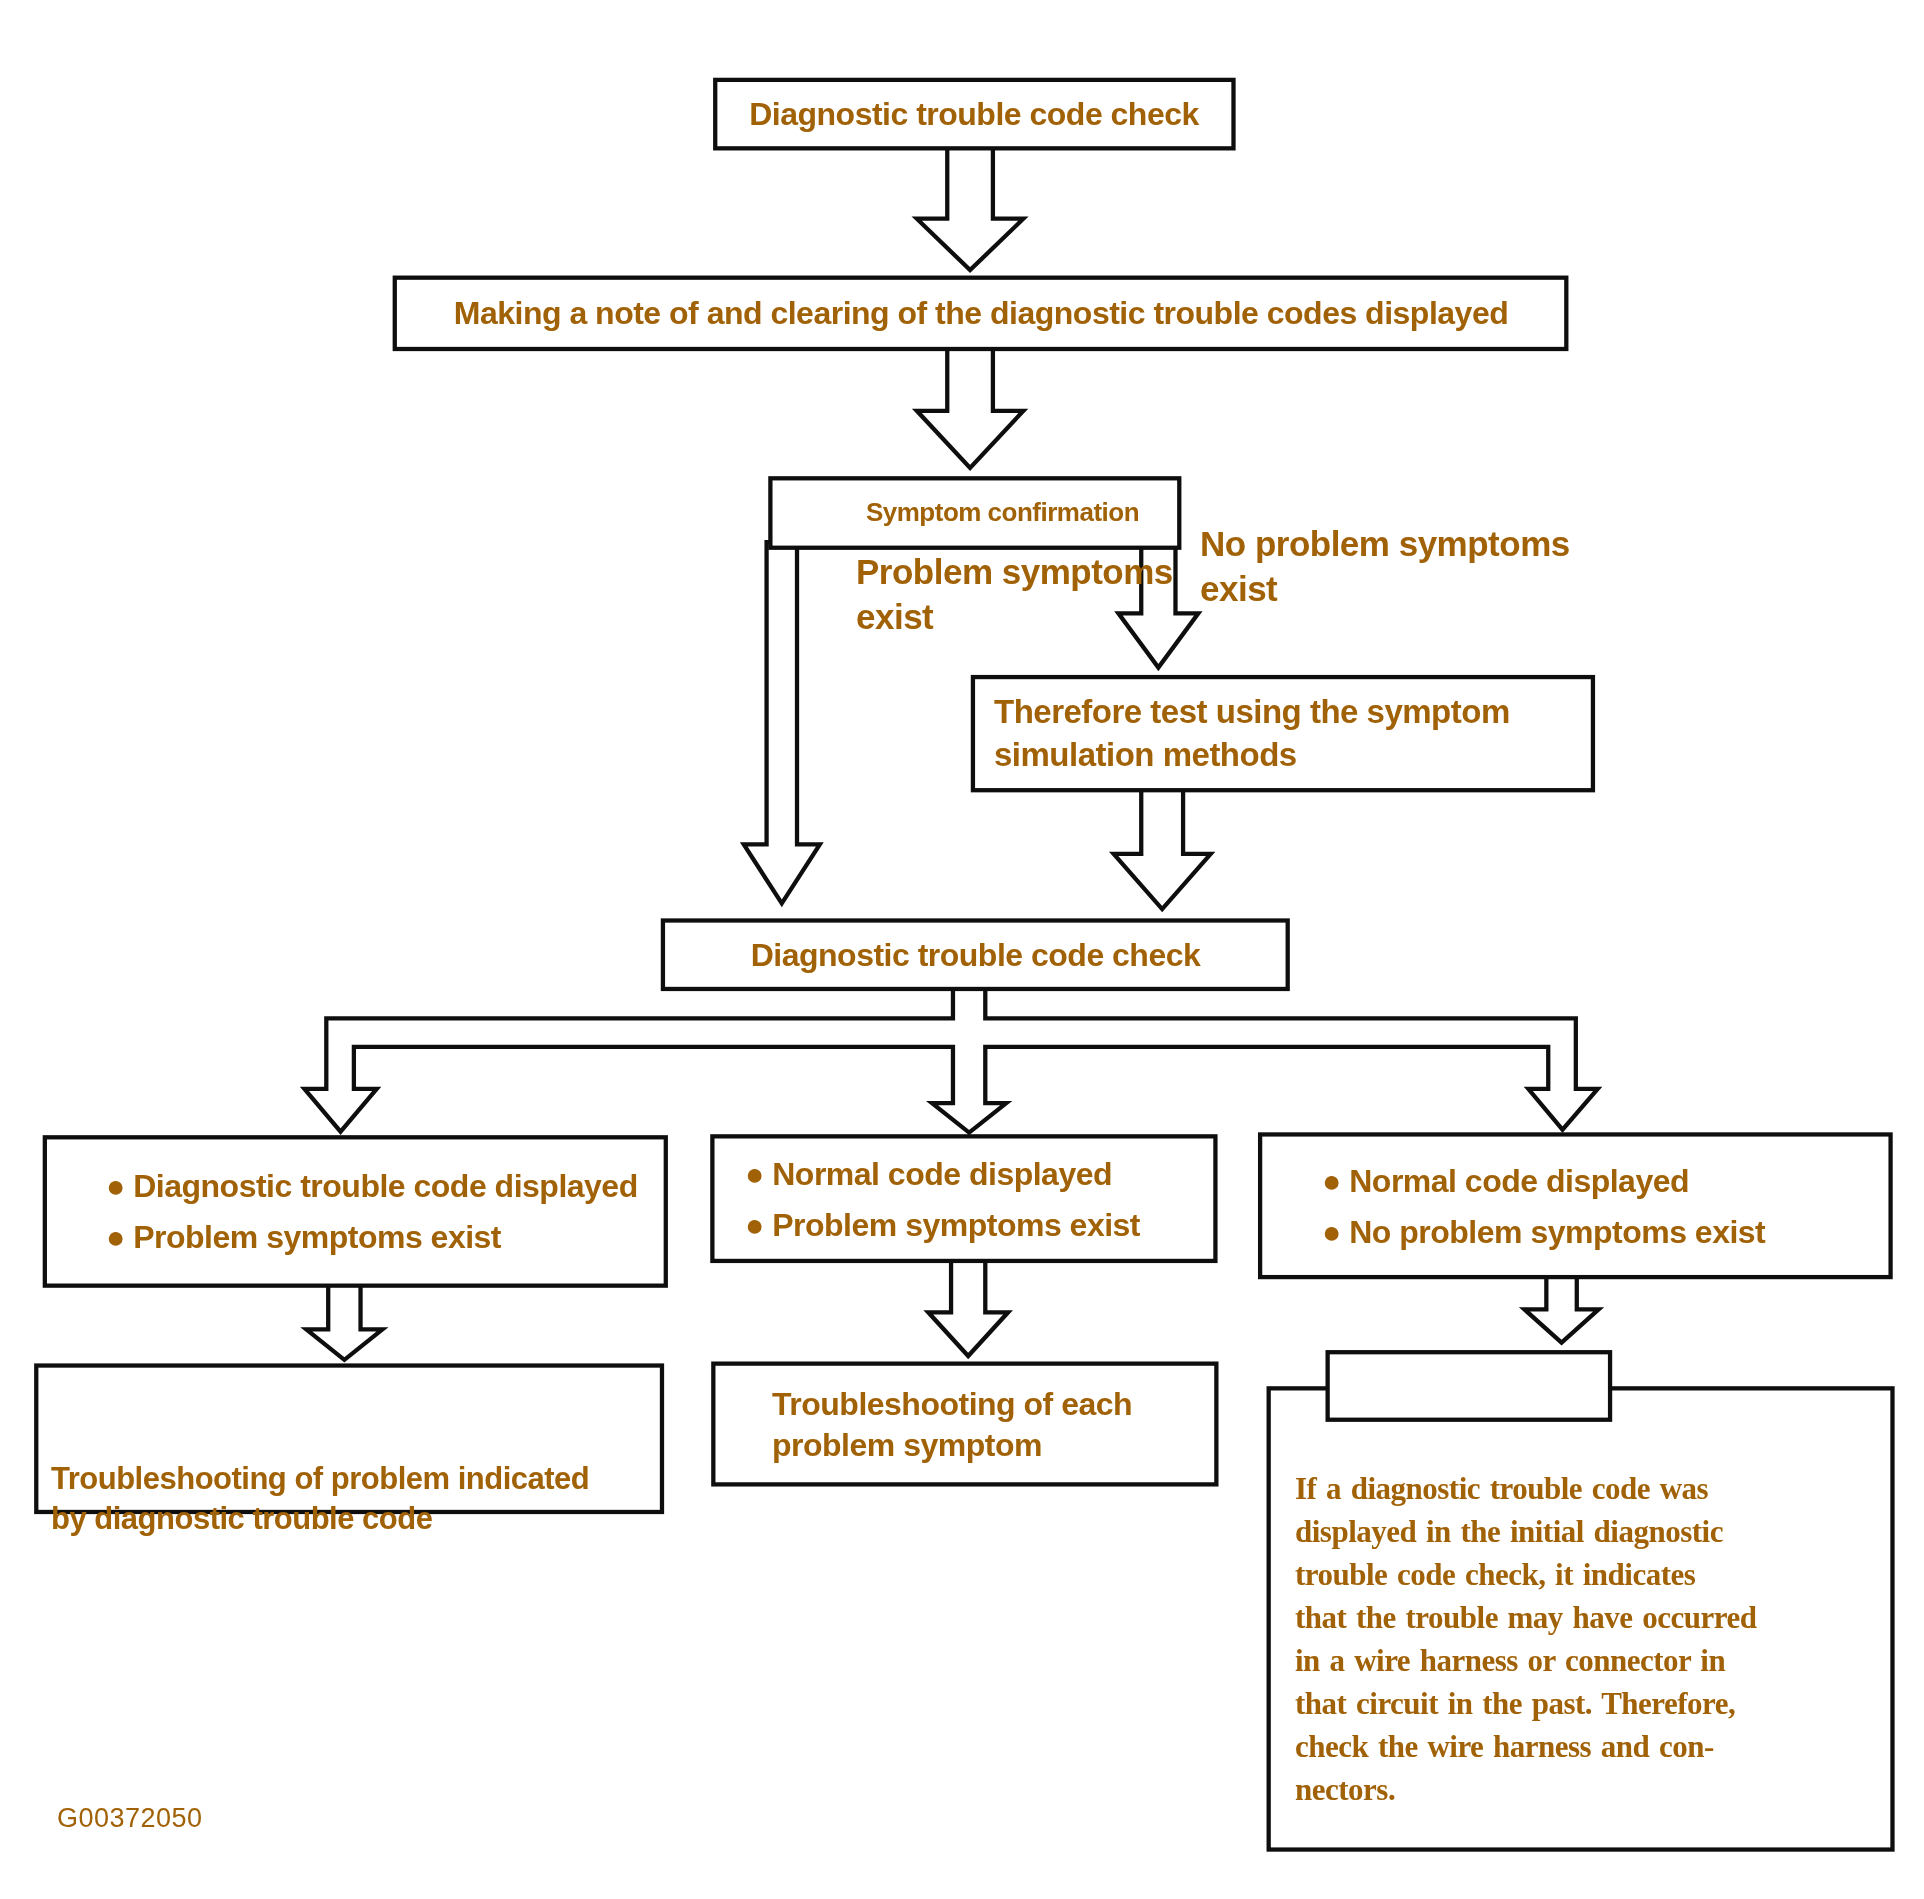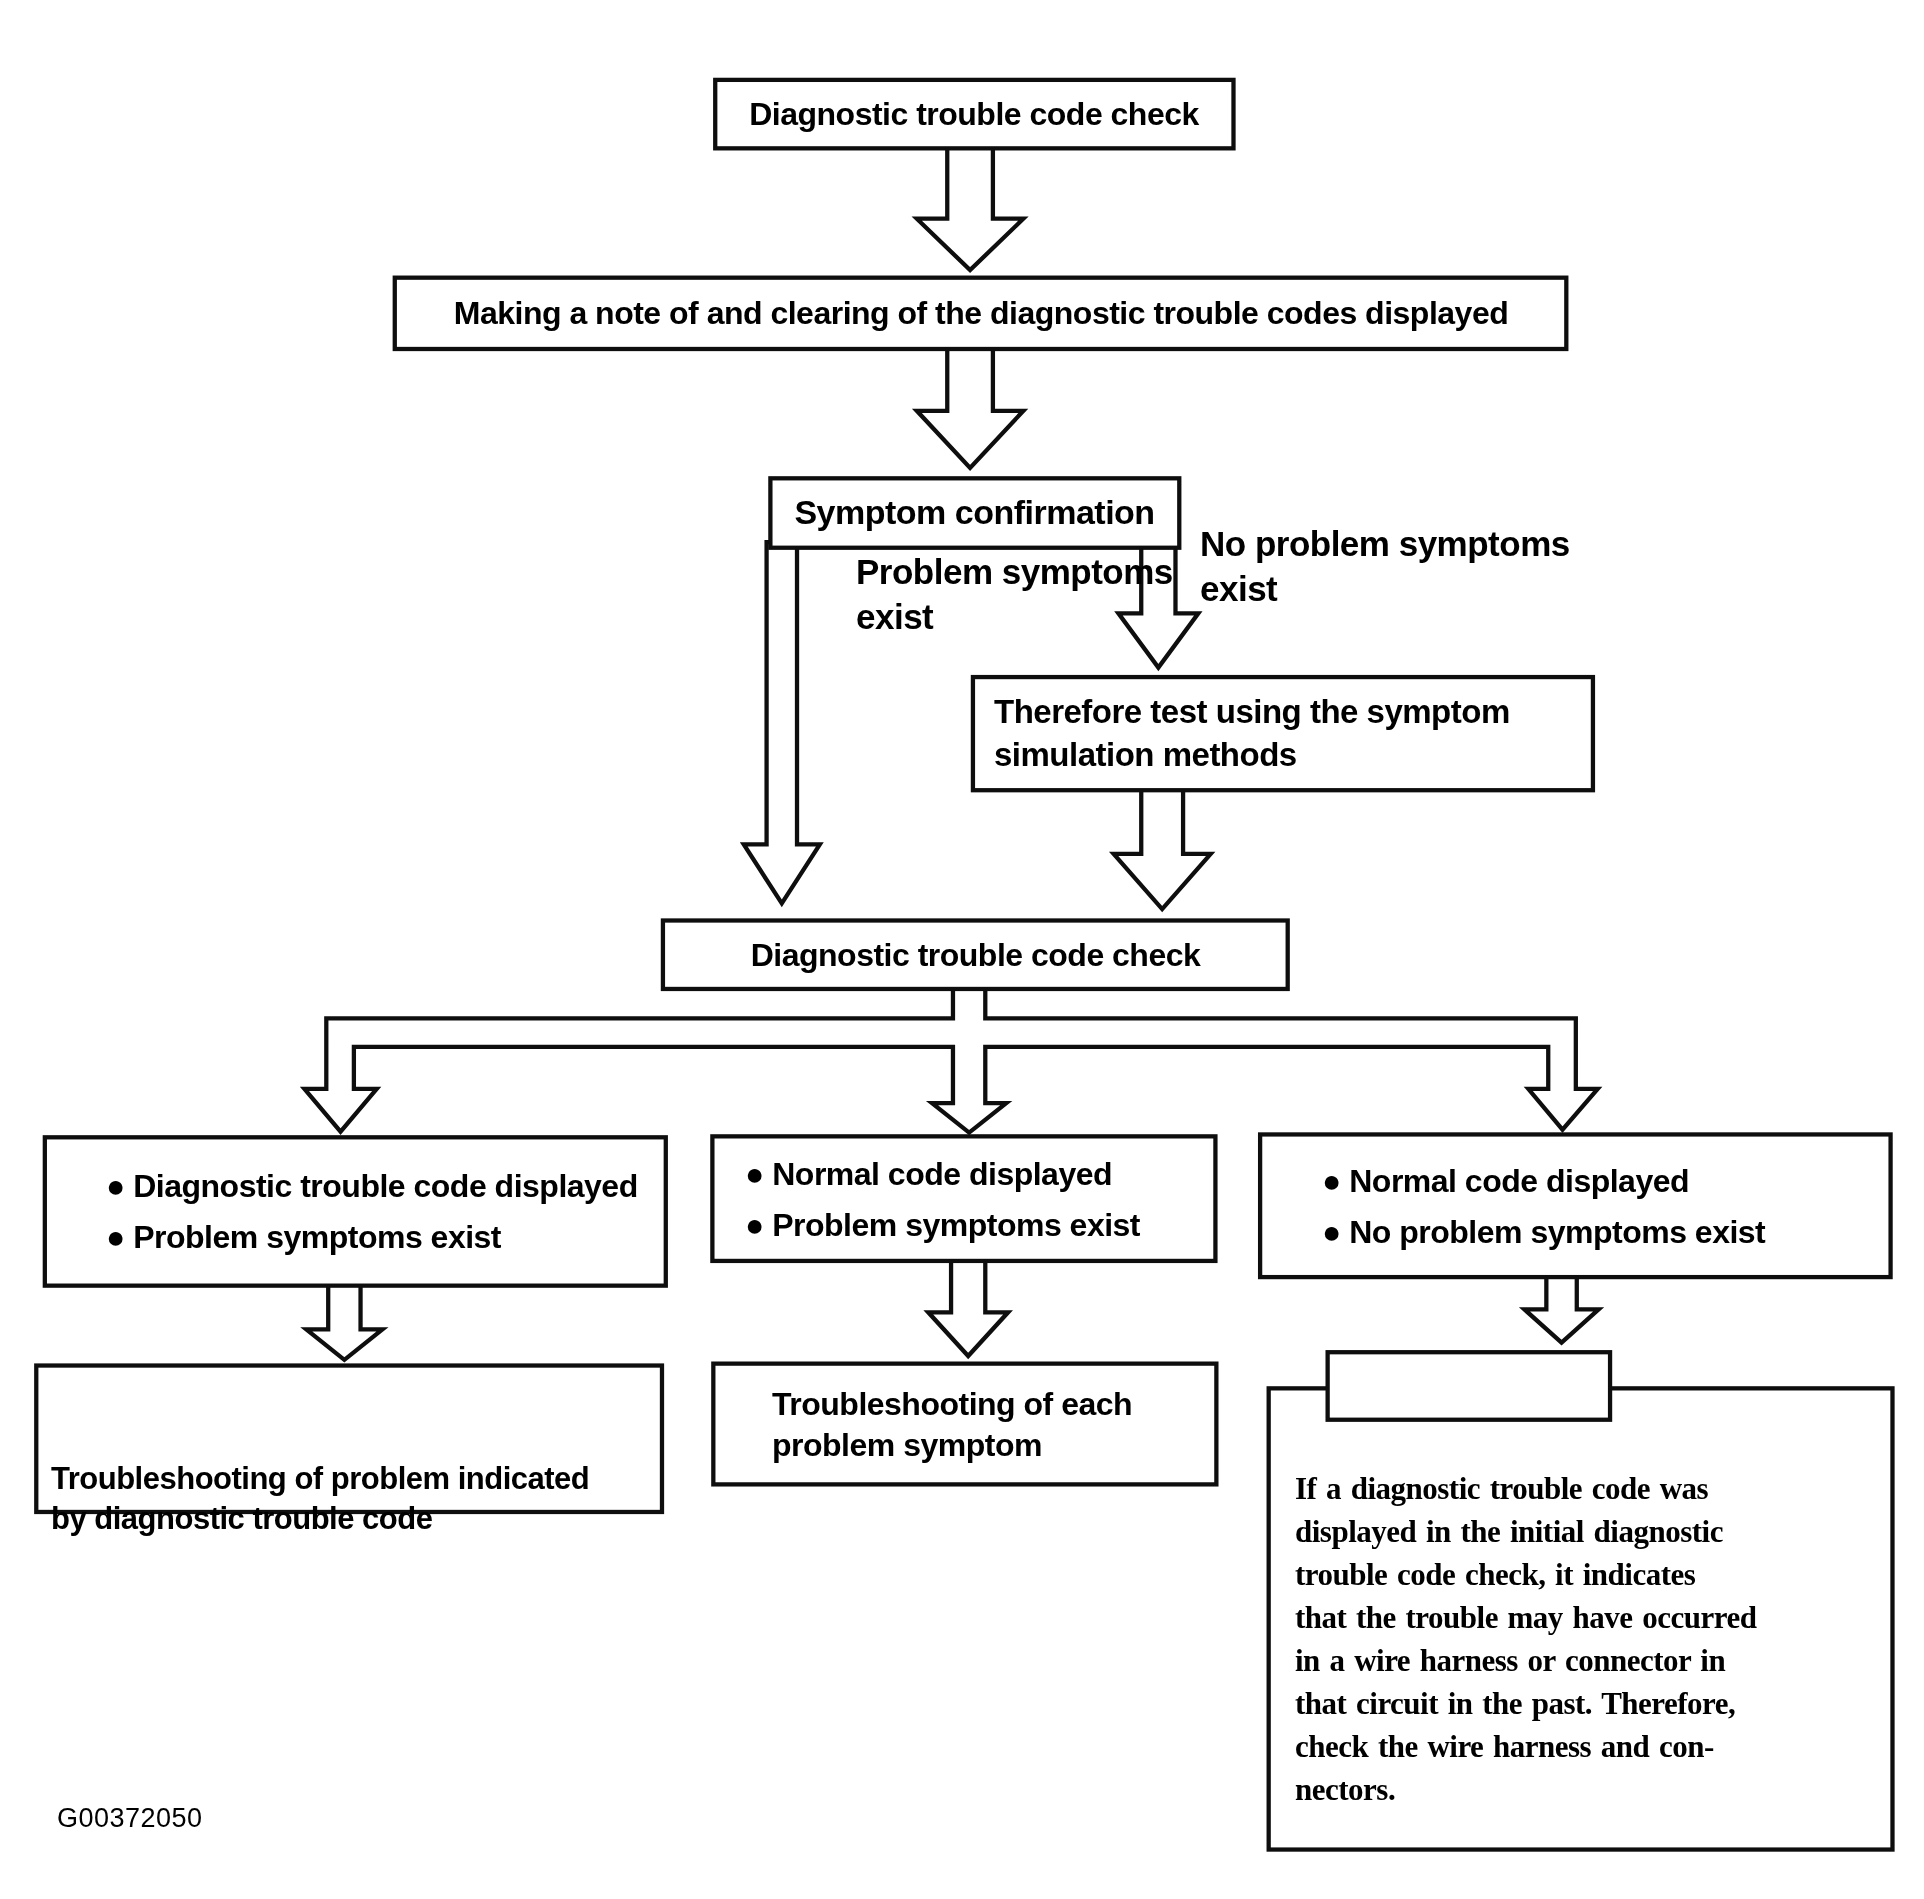--- a/index.html
+++ b/index.html
@@ -4,25 +4,25 @@
 <style>
   html,body{margin:0;padding:0;background:#ffffff;}
   #canvas{
     position:relative;width:1924px;height:1899px;background:#ffffff;
     font-family:"Liberation Sans",sans-serif;color:#0a0a0a;overflow:hidden;
   }
   #flow-svg{position:absolute;left:0;top:0;}
   .txt{
     position:absolute;display:flex;align-items:center;
     font-weight:bold;letter-spacing:-0.5px;white-space:pre-line;
-    line-height:1.28;color:#000000;
+    line-height:1.28;color:#a16207;
   }
   .center{justify-content:center;text-align:center;}
   .f34{font-size:32px;}
-  .f36{font-size:34px;}
+  .f36{font-size:26px;padding-left:28px;}
   .f32{font-size:32px;}
   .f33{font-size:31px;}
   .f35{font-size:33px;}
   .f37{font-size:35px;}
   .bullets{line-height:1.58;}
   .note{line-height:43px;word-spacing:2.4px;align-items:flex-start;}
   .gcode{font-weight:normal;font-size:27px;letter-spacing:0.5px;}
 </style>
 </head>
 <body>

